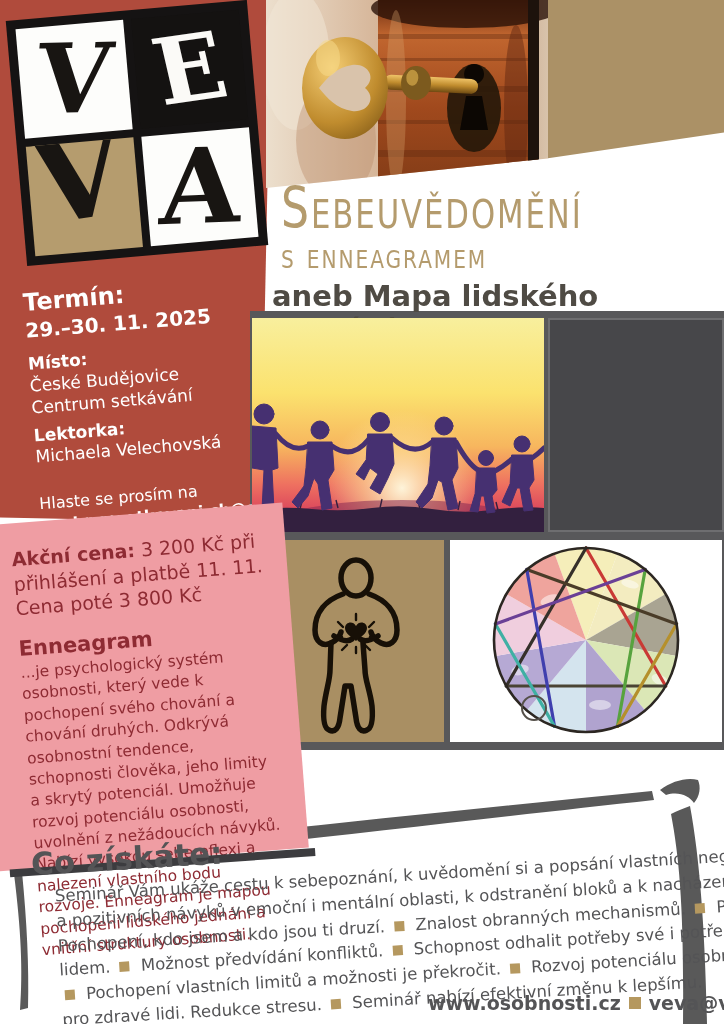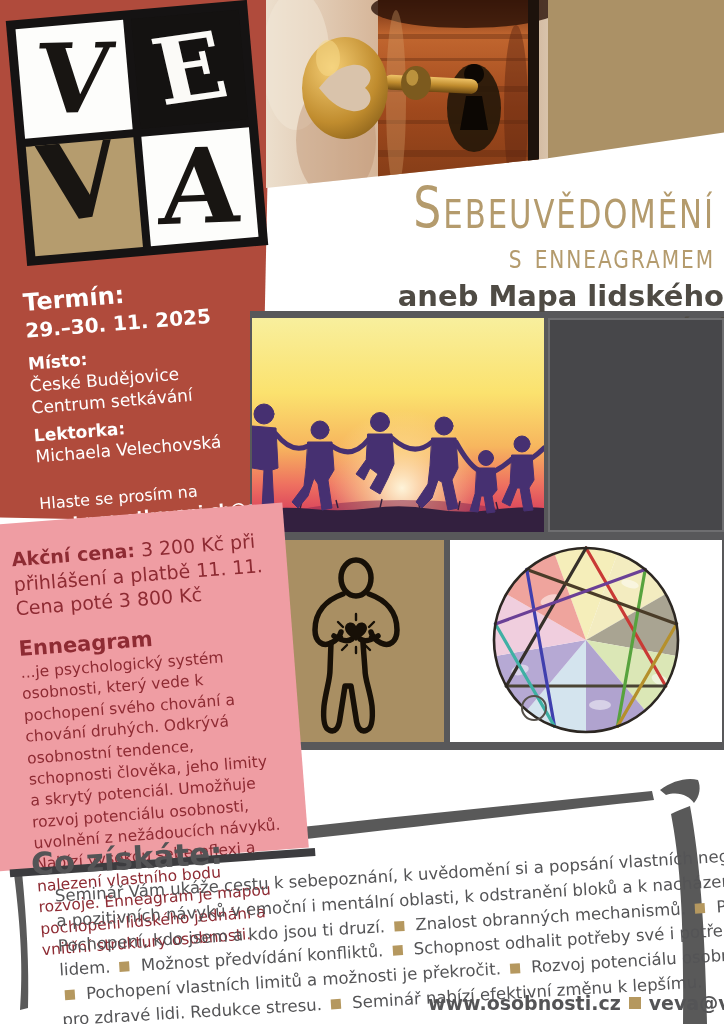--- a/index.html
+++ b/index.html
@@ -36,21 +36,21 @@
   .side-text .contact{margin-top:26px;font-size:16px;}
   .side-text .mail{font-size:16px;font-weight:bold;}
 
   
   .key-photo{left:266px;top:0;width:282px;height:198px;z-index:1;
              clip-path:polygon(0 0,100% 0,100% 80%,0 95%);}
   .tan-top{left:548px;top:0;width:176px;height:172px;background:#ab9166;z-index:1;
            clip-path:polygon(0 0,100% 0,100% 77%,0 92%);}
 
   
-  .title-block{left:272px;top:176px;width:452px;text-align:right;z-index:2;color:#b49b6d;}
+  .title-block{left:272px;top:176px;width:452px;text-align:left;z-index:2;color:#b49b6d;}
   .title-1{font-size:46px;font-variant:small-caps;letter-spacing:2px;
            transform:scale(.96,1.22);transform-origin:center top;}
   .title-2{font-size:30px;font-variant:small-caps;letter-spacing:2px;margin-top:4px;
            transform:scale(.96,1.2);transform-origin:center top;}
   .title-3{font-size:29px;color:#4f4b44;margin-top:10px;letter-spacing:0px;font-weight:bold;}
 
   
   .row1-back{left:250px;top:311px;width:474px;height:231px;background:#58585a;z-index:1;}
   .children-photo{left:252px;top:318px;width:292px;height:214px;z-index:2;}
   .dark-panel{left:548px;top:318px;width:176px;height:214px;background:#47474a;

